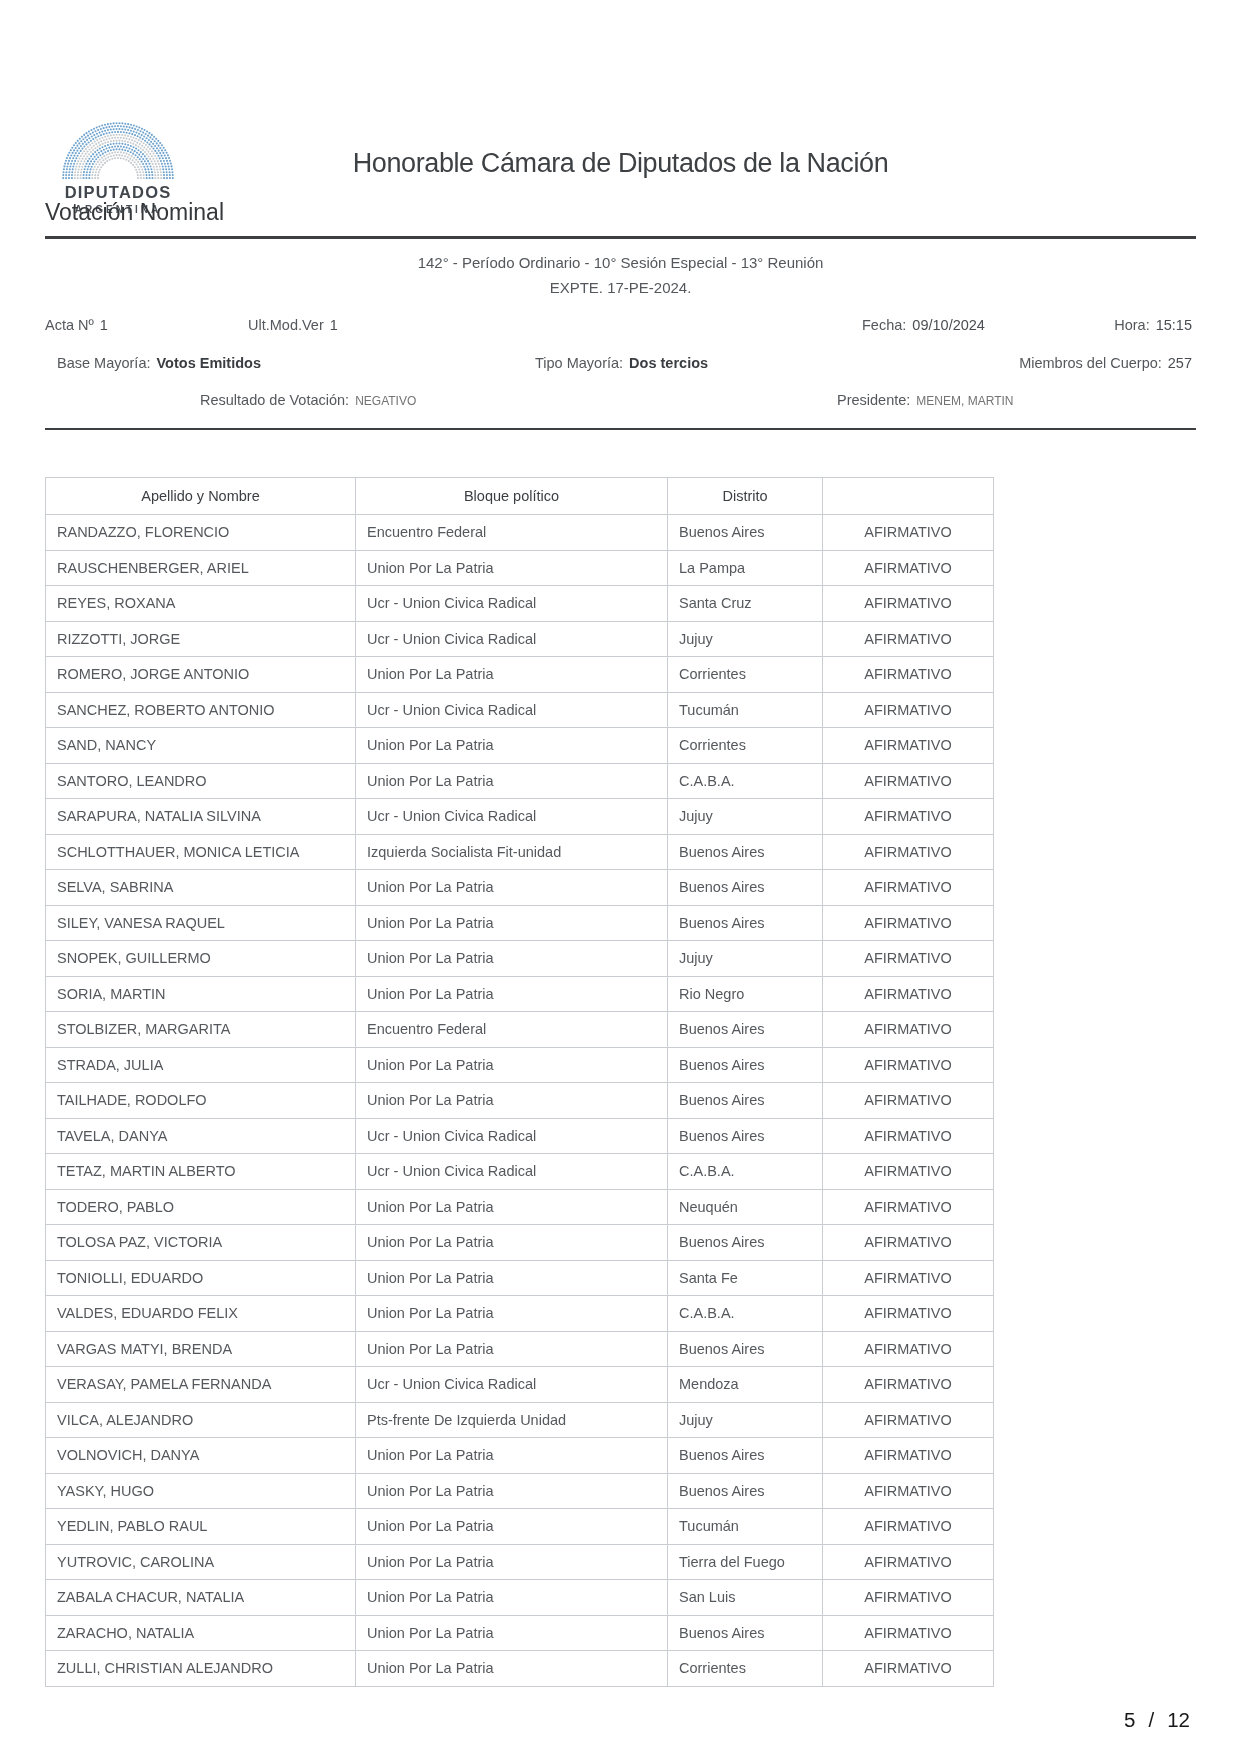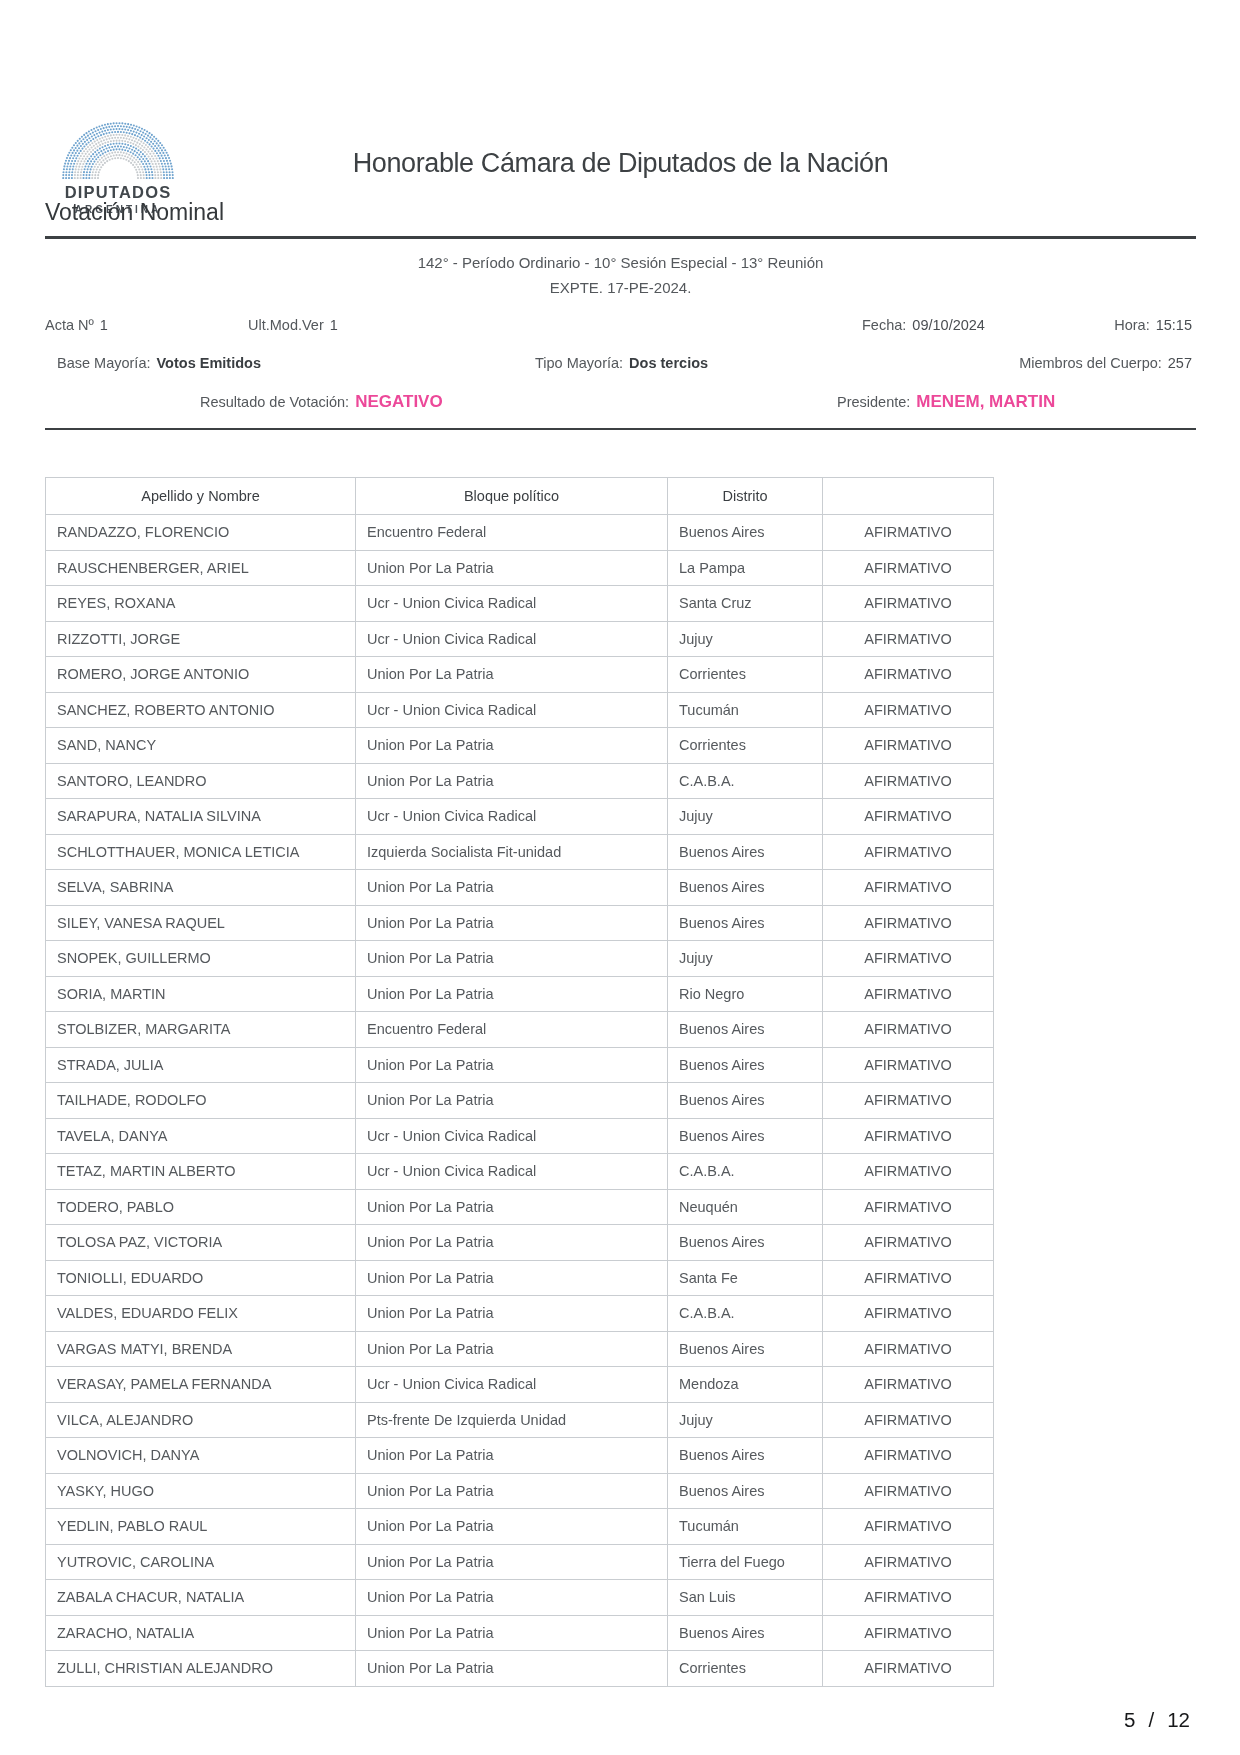--- a/index.html
+++ b/index.html
@@ -88,21 +88,21 @@
 
   
   .meta-item {
     position: absolute;
     font-size: 14.5px;
     color: #54585c;
     white-space: nowrap;
   }
   .meta-item .val { margin-left: 6px; color: #4a4e52; }
   .meta-item .val.bold { font-weight: 700; color: #3a3e42; }
-  .meta-item .val.big { font-weight: 700; font-size: 17px; color: #ec4899; }
+  .meta-item .val.big { font-weight: 400; font-size: 12px; color: #737373; }
   .right-edge { right: 48px; text-align: right; }
 
   .m-row1 { top: 317px; }
   .m-row2 { top: 355px; }
   .m-row3 { top: 392px; }
 
   
   .table {
     position: absolute;
     left: 45px; top: 477px;

